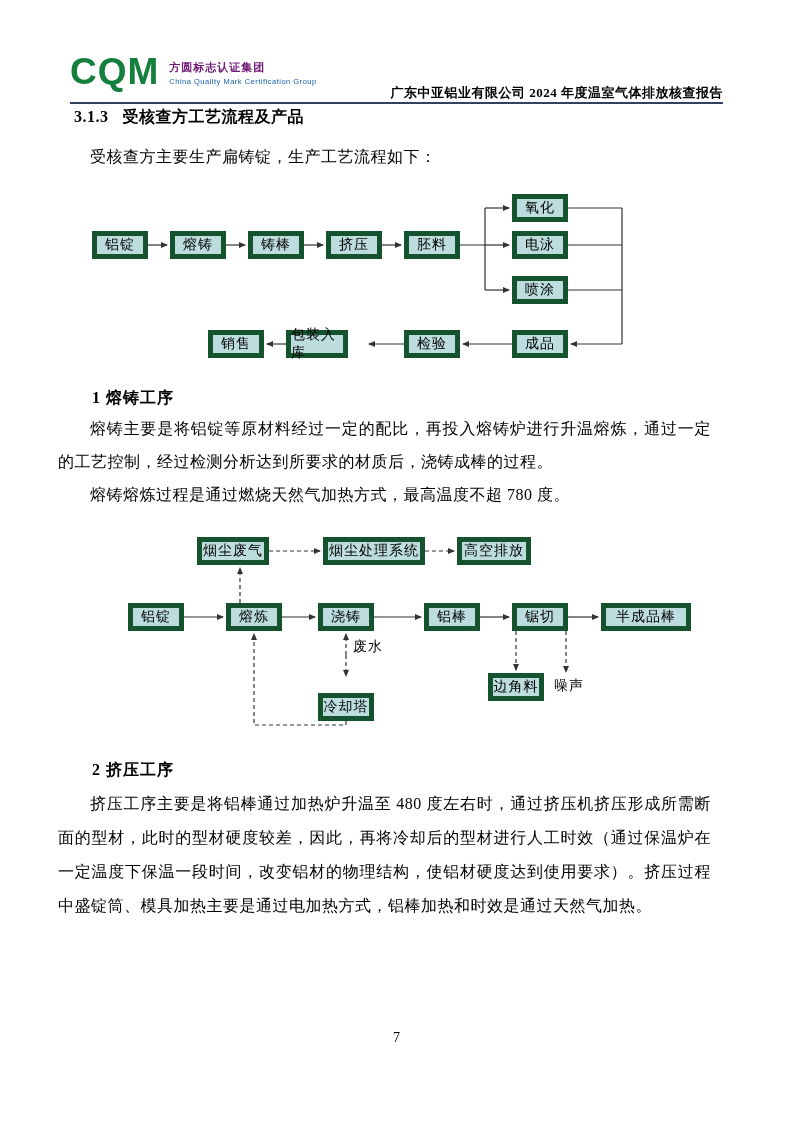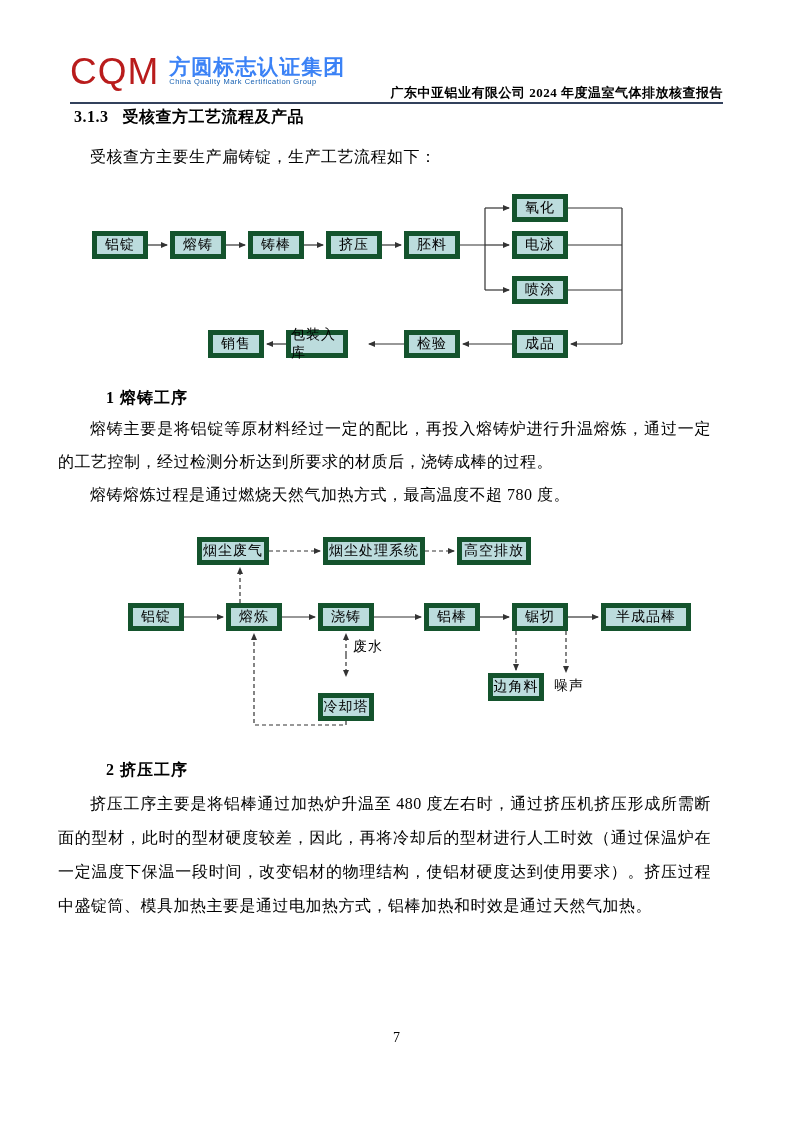--- a/index.html
+++ b/index.html
@@ -10,44 +10,44 @@
     background:#ffffff;
     font-family:"Liberation Serif", serif;
     color:#000;
     overflow:hidden;
   }
   
   .header{position:absolute;top:52px;left:70px;right:70px;height:50px;}
   .logo{position:absolute;left:0;top:0;display:flex;align-items:center;gap:10px;}
   .logo-acronym{
     font-family:"Liberation Sans", sans-serif;
-    font-weight:normal;font-size:37px;line-height:40px;
-    color:#b91c1c;letter-spacing:1px;
+    font-weight:bold;font-size:37px;line-height:40px;
+    color:#15803d;letter-spacing:1px;
   }
   .logo-textcol{display:flex;flex-direction:column;justify-content:center;}
   .logo-cn{
     font-family:"Liberation Sans", sans-serif;
-    font-size:21px;font-weight:bold;color:#3b82f6;letter-spacing:1px;line-height:20px;
+    font-size:11px;font-weight:bold;color:#701a75;letter-spacing:1px;line-height:20px;
   }
   .logo-en{
     font-family:"Liberation Sans", sans-serif;
     font-size:7.5px;color:#1660b2;letter-spacing:0.5px;line-height:10px;
   }
   .doc-title{position:absolute;right:0;bottom:0;font-size:13px;font-weight:bold;letter-spacing:0.5px;}
   .header-rule{position:absolute;top:102px;left:70px;right:70px;height:0;border-top:2px solid #33415c;}
   
   .sec-heading{position:absolute;top:107px;left:74px;font-size:16px;font-weight:bold;letter-spacing:0.5px;font-family:Liberation Serif, serif;}
   .sec-heading .num{margin-right:14px;}
   .para{
     position:absolute;left:58px;width:653px;
     font-size:16px;line-height:33px;
     text-align:justify;text-indent:32px;letter-spacing:0.5px;
   }
   .intro-para{top:140px;}
-  .sub-heading{position:absolute;left:106px;font-size:16px;font-weight:bold;letter-spacing:1px;}
+  .sub-heading{position:absolute;left:92px;font-size:16px;font-weight:bold;letter-spacing:1px;}
   .sh1{top:388px;}
   .sh2{top:760px;text-align:right;}
   .p-melt1{top:412px;}
   .p-melt2{top:478px;}
   .p-ext{top:787px;line-height:34px;}
   .page-number{position:absolute;top:1030px;left:0;width:100%;text-align:center;font-size:14px;}
   
   .flow{position:absolute;}
   .flow1{top:190px;left:85px;width:560px;height:180px;}
   .flow2{top:520px;left:115px;width:590px;height:225px;}

